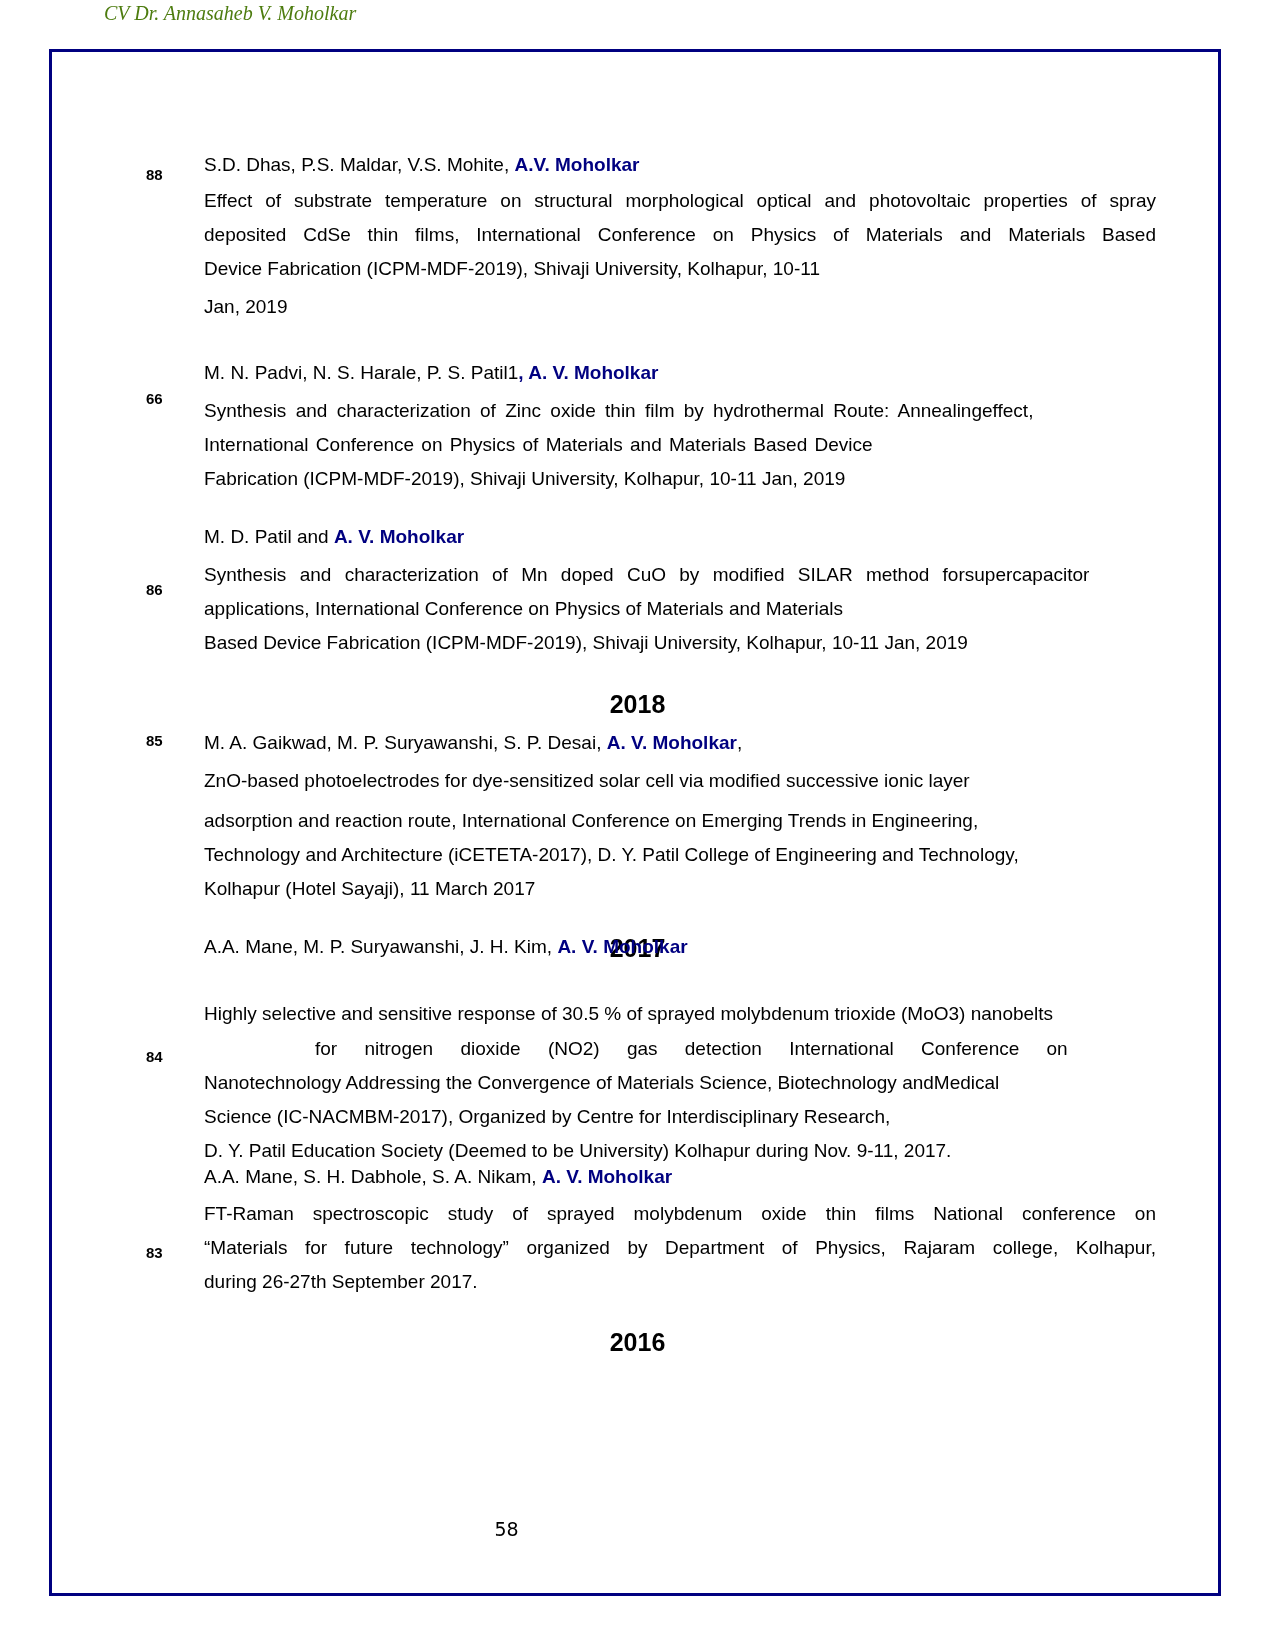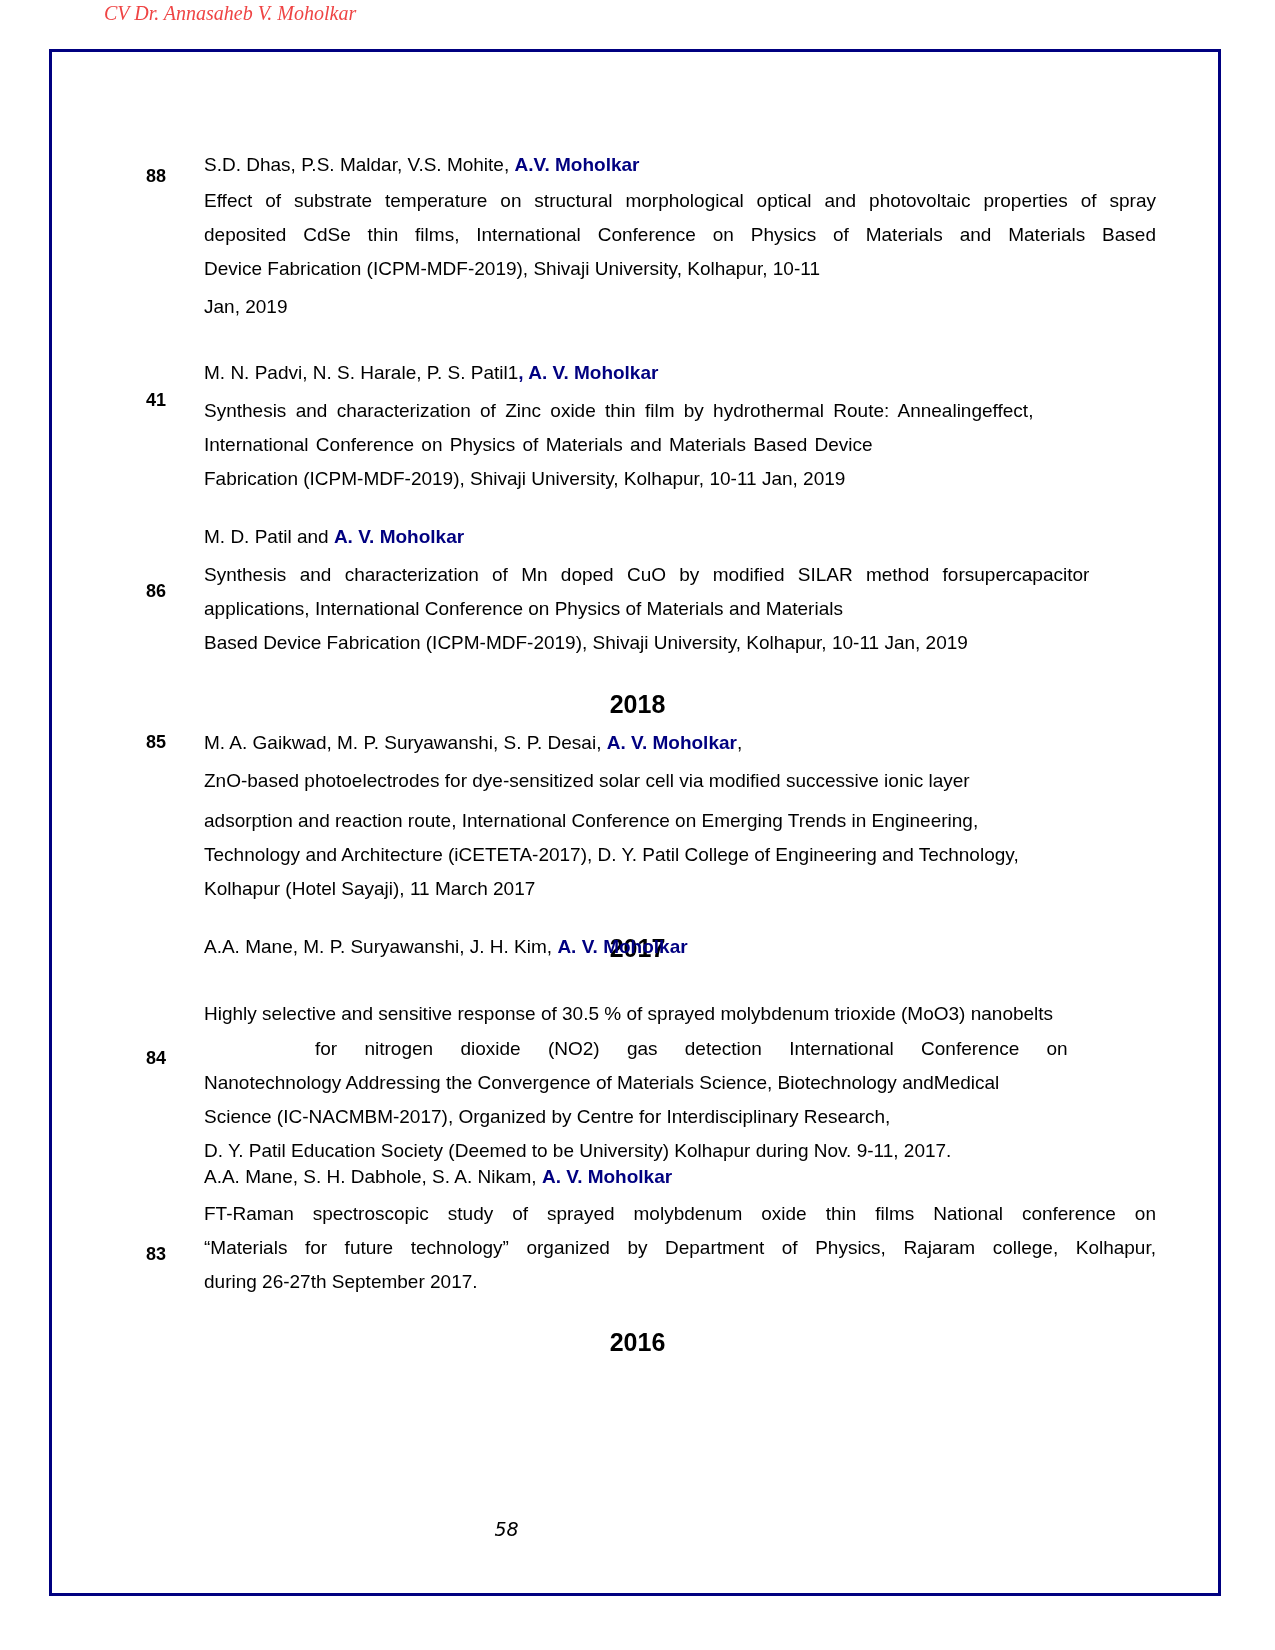--- a/index.html
+++ b/index.html
@@ -1,51 +1,51 @@
 <!DOCTYPE html>
 <html><head>
 <meta charset="utf-8">
 <style>
   html, body { margin: 0; padding: 0; background: #ffffff; }
   body { width: 1275px; height: 1650px; position: relative; overflow: hidden; color: #000; }
   .header {
     position: absolute; left: 104px; top: 0px;
     font-family: "Liberation Serif", "DejaVu Serif", serif;
-    font-style: italic; font-size: 20px; line-height: 26px; color: #ef4444;
+    font-style: italic; font-size: 20px; line-height: 26px; color: #4d7c0f;
   }
   .frame {
     position: absolute; left: 49px; top: 49px; width: 1172px; height: 1547px;
     border: 3px solid #000080; box-sizing: border-box;
   }
   .txt { font-family: "Liberation Sans", "DejaVu Sans", sans-serif; font-size: 19px; color: #000; }
   .line { position: absolute; left: 204px; white-space: nowrap; }
   .just { position: absolute; left: 204px; width: 952px; text-align: justify; text-align-last: justify; white-space: nowrap; }
-  .num { position: absolute; left: 146px; font-weight: bold; font-family: "Liberation Sans", "DejaVu Sans", sans-serif; font-size: 18px; }
+  .num { position: absolute; left: 146px; font-weight: bold; font-family: "Liberation Sans", "DejaVu Sans", sans-serif; font-size: 15px; }
   .year { position: absolute; left: 0; width: 1275px; text-align: center; font-weight: bold; font-family: "Liberation Sans", "DejaVu Sans", sans-serif; font-size: 25px; }
   .me { color: #000080; font-weight: bold; }
-  .pagenum { position: absolute; left: 0; width: 1013px; text-align: center; top: 1518px; font-family: "DejaVu Sans", sans-serif; font-size: 19px; font-style: italic; }
+  .pagenum { position: absolute; left: 0; width: 1013px; text-align: center; top: 1518px; font-family: "DejaVu Sans", sans-serif; font-size: 19px; }
 </style>
 </head>
 <body>
 
 <div class="header">CV Dr. Annasaheb V. Moholkar</div>
 
 <div class="frame"></div>
 
 <div>
   <div class="num" style="top:166px;">88</div>
   <div class="txt line" style="top:154px;"><span>S.D. Dhas, P.S. Maldar, V.S. Mohite, </span><span class="me">A.V. Moholkar</span><span></span></div>
   <div class="txt just" style="top:190px;">Effect of substrate temperature on structural morphological optical and photovoltaic properties of spray</div>
   <div class="txt just" style="top:224px;">deposited CdSe thin films, International Conference on Physics of Materials and Materials Based</div>
   <div class="txt line" style="top:258px;">Device Fabrication (ICPM-MDF-2019), Shivaji University, Kolhapur, 10-11</div>
   <div class="txt line" style="top:296px;">Jan, 2019</div>
 </div>
 
 <div>
-  <div class="num" style="top:390px;">41</div>
+  <div class="num" style="top:390px;">66</div>
   <div class="txt line" style="top:362px;"><span>M. N. Padvi, N. S. Harale, P. S. Patil1</span><span class="me">, A. V. Moholkar</span><span></span></div>
   <div class="txt line" style="top:400px; word-spacing:4px;">Synthesis and characterization of Zinc oxide thin film by hydrothermal Route: Annealingeffect,</div>
   <div class="txt line" style="top:434px; word-spacing:2px;text-align:center;">International Conference on Physics of Materials and Materials Based Device</div>
   <div class="txt line" style="top:468px;text-align:center;">Fabrication (ICPM-MDF-2019), Shivaji University, Kolhapur, 10-11 Jan, 2019</div>
 </div>
 
 <div>
   <div class="num" style="top:581px;">86</div>
   <div class="txt line" style="top:526px;"><span>M. D. Patil and </span><span class="me">A. V. Moholkar</span><span></span></div>
   <div class="txt line" style="top:564px; word-spacing:8px;">Synthesis and characterization of Mn doped CuO by modified SILAR method forsupercapacitor</div>

